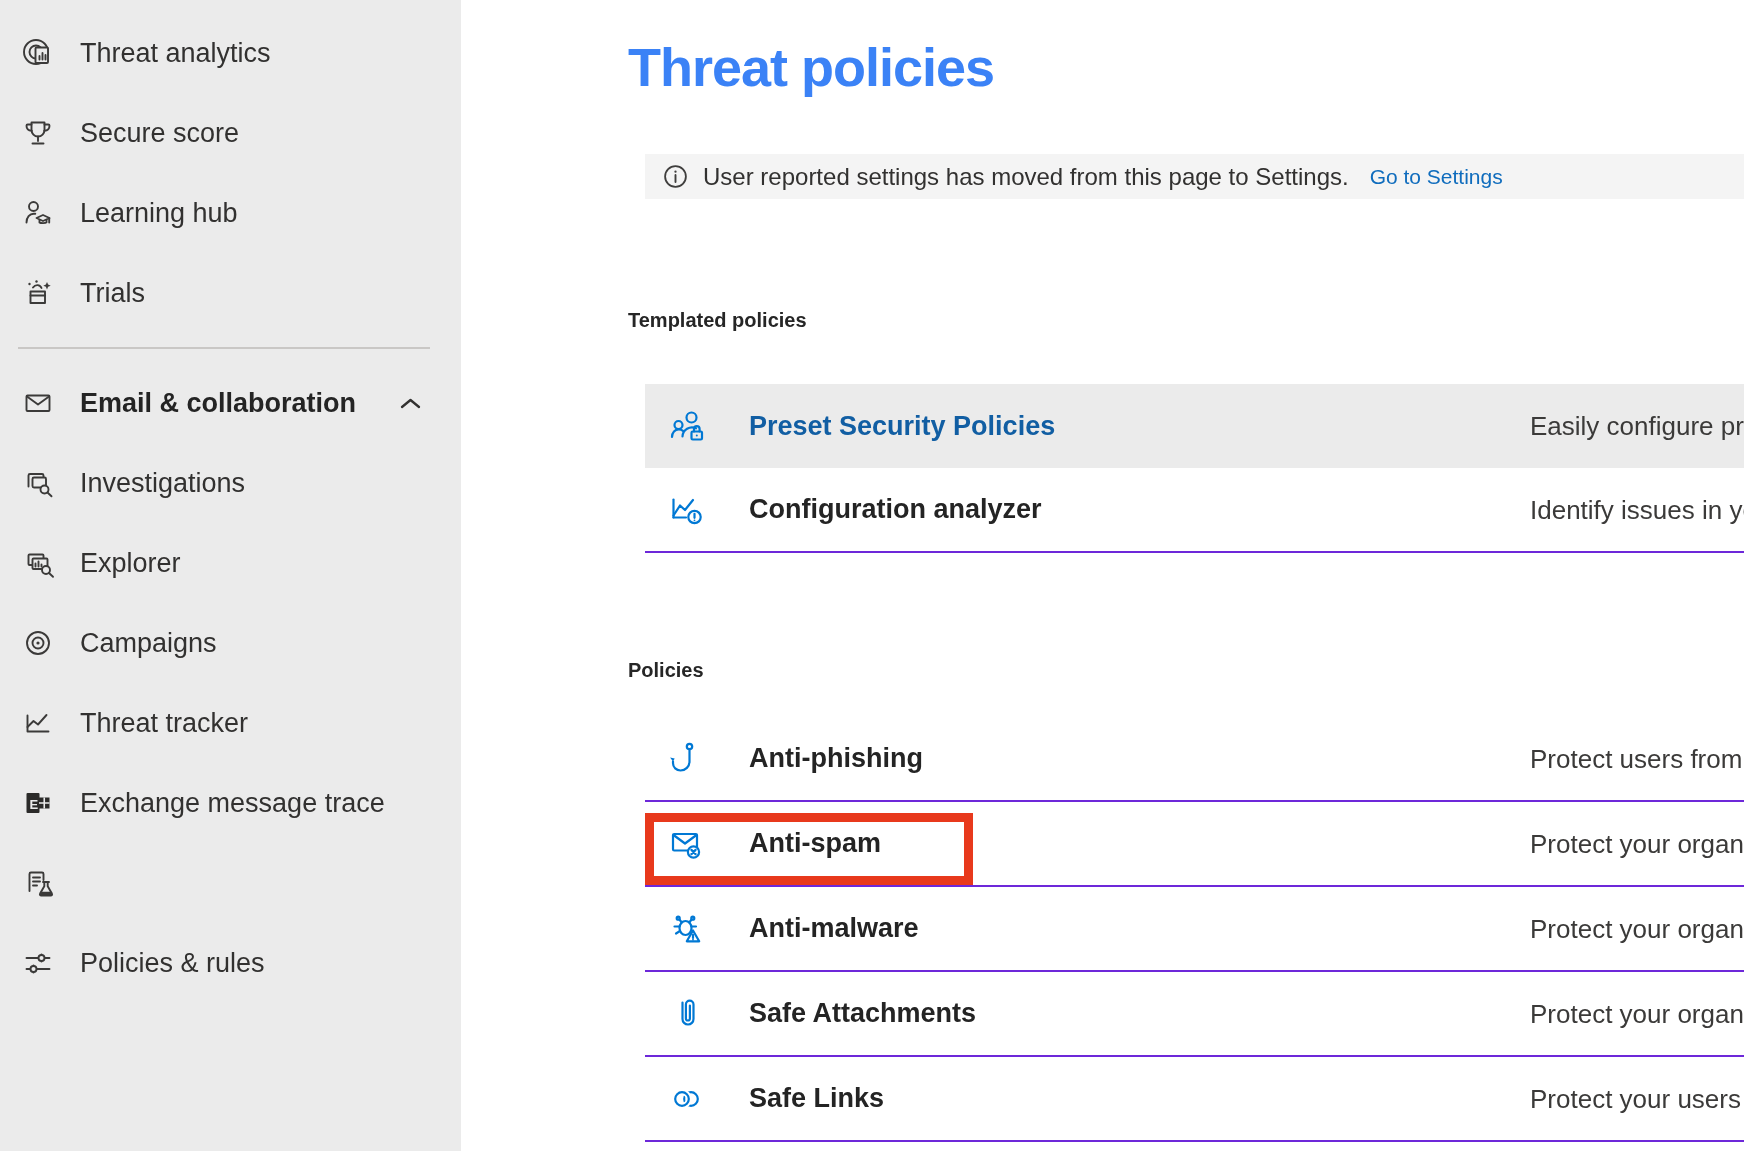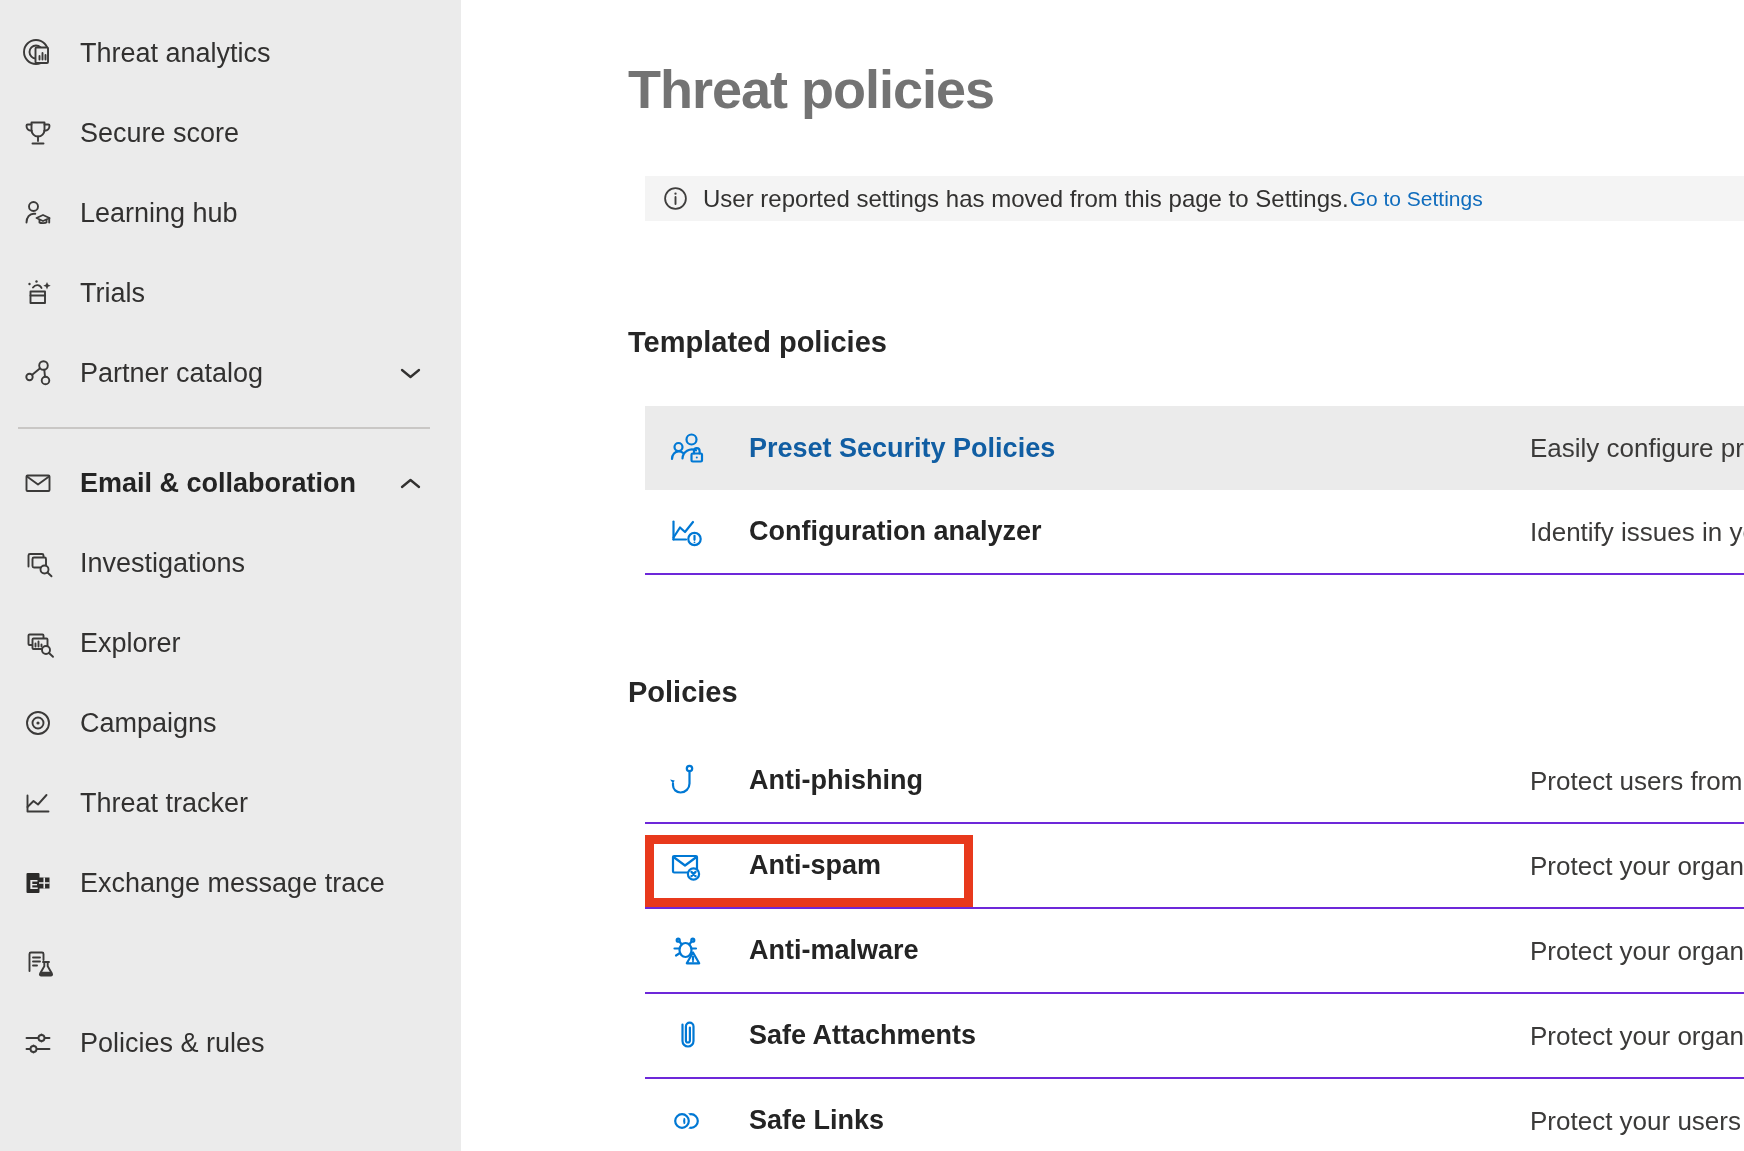--- a/index.html
+++ b/index.html
@@ -14,30 +14,30 @@
   .side-item .icn { width:36px; height:36px; flex:0 0 36px; display:flex;
                     align-items:center; justify-content:center; }
   .side-item .lbl { margin-left:24px; font-size:27px; color:#323130; }
   .side-item.bold .lbl { font-weight:700; color:#242424; }
   .side-item .chev { margin-left:auto; margin-right:40px; display:flex; }
   .side-divider { border-top:2px solid #c9c7c5; margin:14px 31px 14px 18px; }
 
   
   .main { position:absolute; left:549px; top:0; right:0; bottom:0;
           background:#fff; padding-left:79px; }
-  .page-title { margin-top:56px; font-size:54px; line-height:66px; font-weight:700;
-                color:#737373; letter-spacing:-1px; }
+  .page-title { margin-top:34px; font-size:54px; line-height:66px; font-weight:700;
+                color:#3b82f6; letter-spacing:-1px; }
 
   .banner { margin-left:17px; margin-top:54px; height:45px; background:#f4f4f4;
             display:flex; align-items:center; padding-left:17px; }
   .banner p { font-size:24px; color:#323130; margin-left:14px; white-space:nowrap; }
-  .banner a { font-size:21px; color:#0f6cbd; text-decoration:none; margin-left:1px;
+  .banner a { font-size:21px; color:#0f6cbd; text-decoration:none; margin-left:21px;
               white-space:nowrap; cursor:pointer; }
 
-  .section-heading { margin-top:101px; font-size:29px; line-height:40px;
+  .section-heading { margin-top:101px; font-size:20px; line-height:40px;
                      font-weight:700; color:#262626; }
   .section-heading.second { margin-top:97px; }
   .rows { margin-left:17px; margin-top:27px; }
   .row { position:relative; display:flex; align-items:center; height:85px;
          border-bottom:2px solid #6d28d9; cursor:pointer; }
   .row.no-border { border-bottom:none; height:84px;margin-top:44px; }
   .row.highlight { background:#ebebeb; }
   .row .row-icn { width:40px; height:40px; flex:0 0 40px; margin-left:22px;
                   display:flex; align-items:center; justify-content:center; }
   .row .row-title { margin-left:42px; font-size:27px; font-weight:600; color:#242424;
@@ -102,37 +102,20 @@
         <path d="M10.5 20.5h14.5"></path>
         <path d="M13 12.5c2.5-3.5 7-3 8.5.5"></path>
         <path d="M27 7l1.1 2.6 2.6 1.1-2.6 1.1L27 14.4l-1.1-2.6-2.6-1.1 2.6-1.1z" fill="#3b3a39" stroke="none"></path>
         <circle cx="9.5" cy="9" r="1.2" fill="#3b3a39" stroke="none"></circle>
         <circle cx="16.5" cy="6.5" r="1.2" fill="#3b3a39" stroke="none"></circle>
       </svg>
     </span>
     <span class="lbl">Trials</span>
   </div>
 
-  <div class="side-item">
-    <span class="icn">
-      <svg width="36" height="36" viewBox="0 0 36 36" class="s-ic">
-        <circle cx="9.5" cy="22" r="3.2"></circle>
-        <circle cx="23.5" cy="10.5" r="4.3"></circle>
-        <circle cx="25.5" cy="25.5" r="3.8"></circle>
-        <path d="M12.2 19.7l7.6-6.1"></path>
-        <path d="M24.3 14.8l.7 6.9"></path>
-      </svg>
-    </span>
-    <span class="lbl">Partner catalog</span>
-    <span class="chev">
-      <svg width="21" height="11" viewBox="0 0 21 11" fill="none">
-        <path d="M2 2l8.5 7L19 2" stroke="#323130" stroke-width="2.3" stroke-linecap="round" stroke-linejoin="round"></path>
-      </svg>
-    </span>
-  </div>
 
   <div class="side-divider"></div>
 
   <div class="side-item bold">
     <span class="icn">
       <svg width="36" height="36" viewBox="0 0 36 36" class="s-ic">
         <rect x="6.5" y="10.5" width="23" height="15.5" rx="1"></rect>
         <path d="M7 11.5l11 8 11-8"></path>
       </svg>
     </span>

